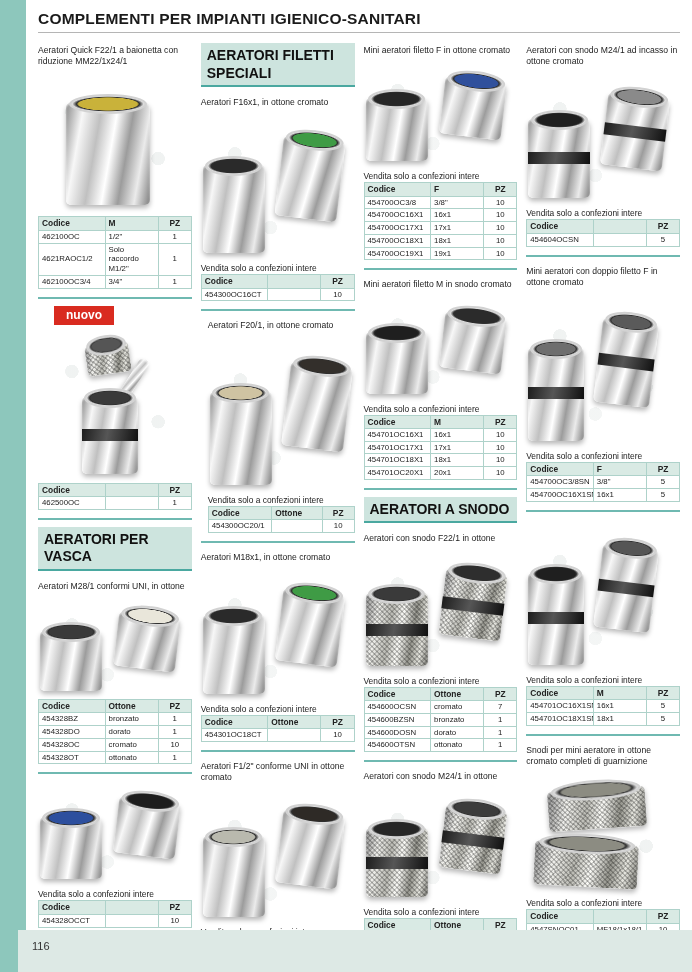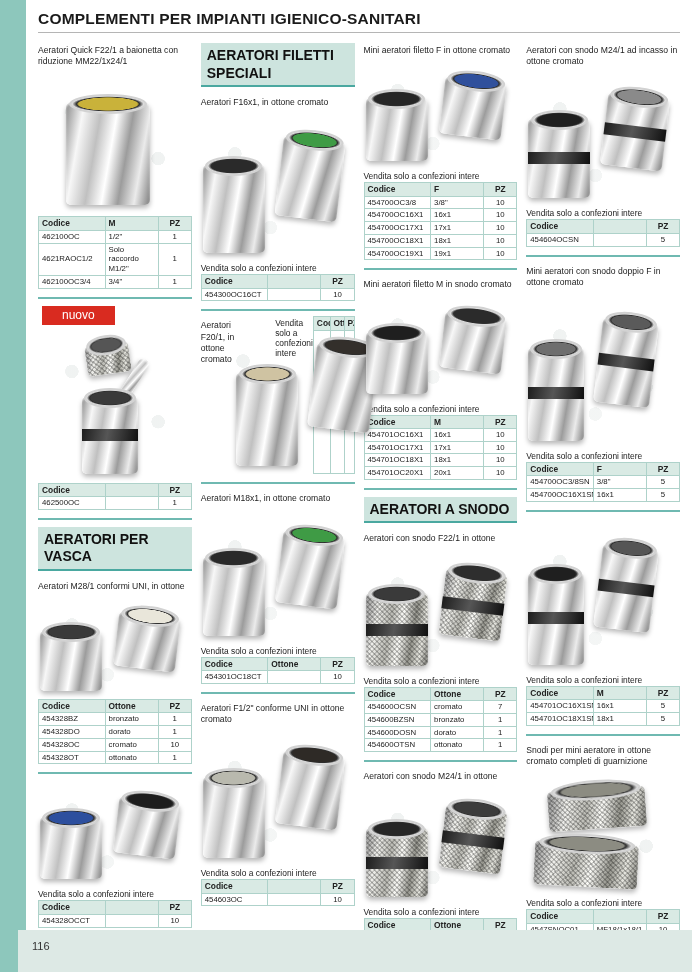--- a/index.html
+++ b/index.html
@@ -18,22 +18,22 @@
     padding-bottom:4px;border-bottom:1.5px solid #b5b5b5;margin-bottom:8px;
   }
   .columns{display:flex;gap:9px;}
   .column{flex:1;min-width:0;display:flex;flex-direction:column;}
   .section-header{
     background:var(--c-headbg);color:#111;font-weight:bold;font-size:14px;
     padding:4px 6px 3px;border-bottom:2px solid var(--c-accent);margin:2px 0 6px;line-height:1.25;
   }
   .caption{font-size:8.6px;color:#1c1c1c;line-height:1.3;margin:4px 0 3px;}
   .badge-new{
-    display:inline-block;background:var(--c-badge);color:#fff;font-weight:normal;
-    font-size:12px;padding:2px 20px 3px;margin:2px 4px 2px;align-self:flex-start;
+    display:inline-block;background:var(--c-badge);color:#fff;font-weight:bold;
+    font-size:12px;padding:2px 12px 3px;margin:2px 16px 2px;align-self:flex-start;
   }
   .vendita{font-size:8.4px;color:#1c1c1c;margin:2px 0 1px;}
   table.spec{width:100%;border-collapse:collapse;table-layout:fixed;}
   table.spec th,table.spec td{
     border:1px solid var(--c-tborder);font-size:7.8px;padding:1px 3px;color:#222;
     overflow:hidden;white-space:normal;line-height:1.25;
   }
   table.spec th{background:var(--c-thbg);font-weight:bold;text-align:left;font-size:8.4px;}
   table.spec .c-code{width:45%;}
   table.spec .c-mid{width:35%;}
@@ -231,21 +231,21 @@
             <tbody>
               <tr>
                 <td class="c-code">454300OC16CT</td>
                 <td class="c-mid"></td>
                 <td class="c-pz">10</td>
               </tr>
             </tbody>
           </table>
         </div>
         <div class="divider"></div>
-        <div class="section" style="display: flex; flex-direction: row;">
+        <div class="section" style="display: flex; flex-direction: column; margin-left: 7px;">
           <div class="caption">Aeratori F20/1, in ottone cromato</div>
           <div class="product" style="height: 150px;">
             <div class="p-cyl" style="left: 2px; bottom: 3px; width: 62px; height: 93px;">
               <div class="p-face" style="--fc: #cfc3a2;"></div>
             </div>
             <div class="p-cyl" style="left: 78px; bottom: 39px; width: 62px; height: 84px; transform: rotate(7deg);">
               <div class="p-face" style="--fc: #332f2b;"></div>
             </div>
           </div>
           <div class="vendita">Vendita solo a confezioni intere</div>
@@ -538,21 +538,21 @@
               <tr>
                 <td class="c-code">454604OCSN</td>
                 <td class="c-mid"></td>
                 <td class="c-pz">5</td>
               </tr>
             </tbody>
           </table>
         </div>
         <div class="divider"></div>
         <div class="section" style="display: flex; flex-direction: column;">
-          <div class="caption">Mini aeratori con snodo doppio F in ottone cromato</div>
+          <div class="caption">Mini aeratori con doppio filetto F in ottone cromato</div>
           <div class="product" style="height: 150px;">
             <div class="p-cyl" style="left: 2px; bottom: 3px; width: 56px; height: 93px;">
               <div class="p-face" style="--fc: #6e6e6e;"></div>
               <div class="p-band" style="top: 39px;"></div>
             </div>
             <div class="p-cyl" style="left: 72px; bottom: 39px; width: 56px; height: 84px; transform: rotate(7deg);">
               <div class="p-face" style="--fc: #5a5a5a;"></div>
               <div class="p-band" style="top: 35px;"></div>
             </div>
           </div>

